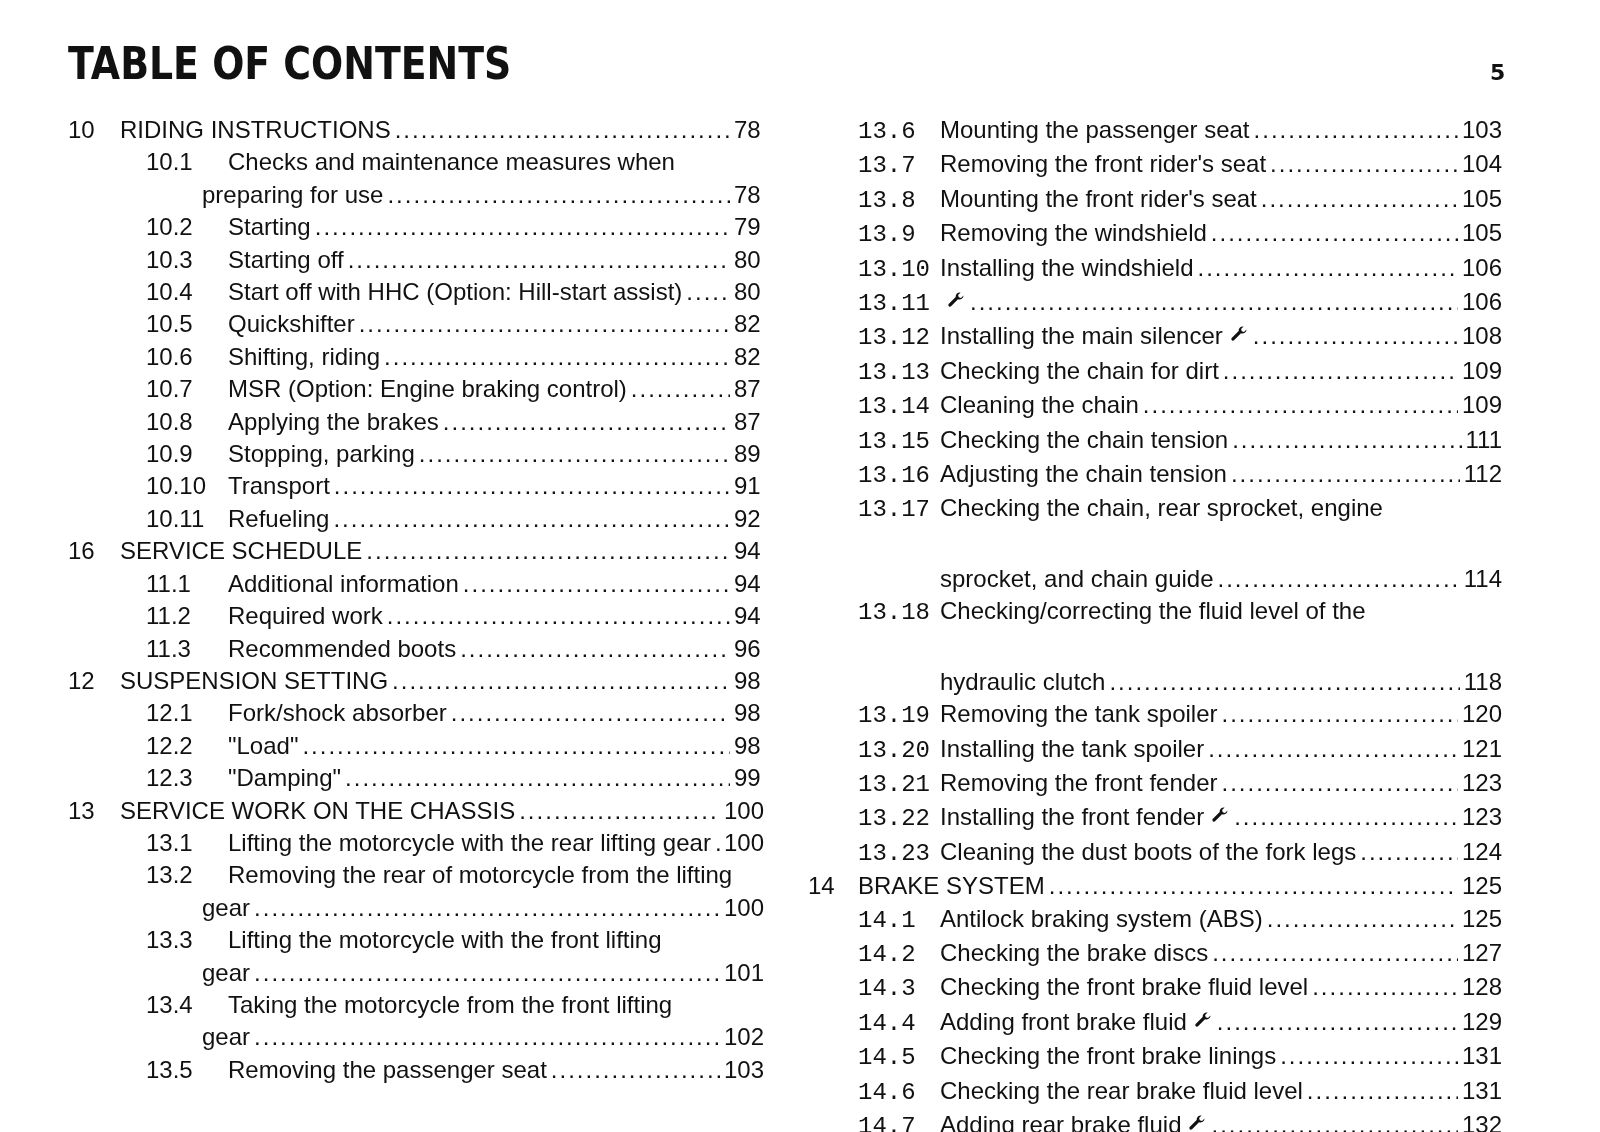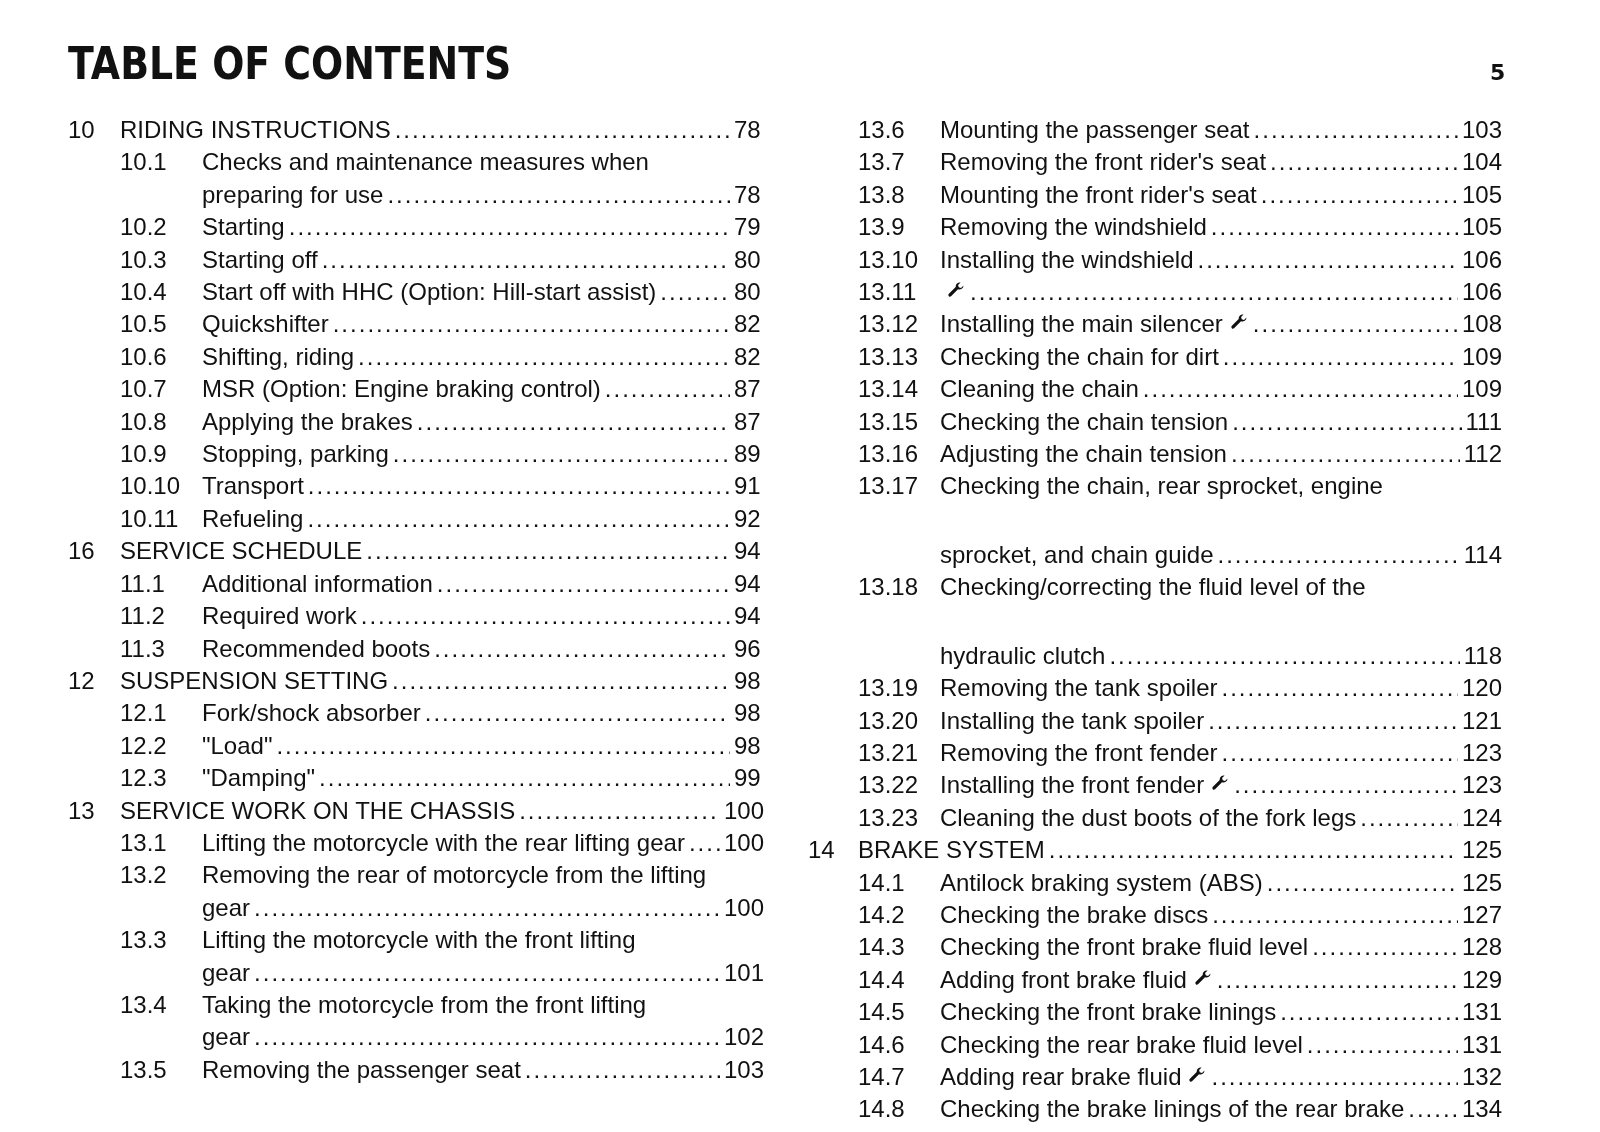--- a/index.html
+++ b/index.html
@@ -6,23 +6,23 @@
   body{width:1600px;height:1132px;position:relative;overflow:hidden;font-family:"Liberation Sans Narrow","Liberation Sans",sans-serif;color:#111;}
   .title{position:absolute;left:68px;top:38px;font-family:"DejaVu Sans",sans-serif;font-weight:bold;font-size:44px;letter-spacing:0px;transform:scaleX(0.86);transform-origin:left top;}
   .pagenum{position:absolute;left:1490px;top:60px;font-family:"DejaVu Sans",sans-serif;font-weight:bold;font-size:22px;}
   .col{position:absolute;top:114px;}
   .col.left{left:68px;width:696px;}
   .col.right{left:808px;width:694px;}
   .entry{position:relative;font-size:24px;line-height:32.4px;}
   .row{display:flex;align-items:baseline;}
   .num{flex:none;}
   .lvl1 .num{width:52px;}
-  .lvl2 .num{width:82px;margin-left:52px;}
+  .lvl2 .num{width:82px;margin-left:78px;}
   .right .lvl1 .num{width:50px;}
-  .right .lvl2 .num{width:82px;margin-left:50px;}
+  .right .lvl2 .num{width:82px;margin-left:50px;font-family:Liberation Mono, monospace;}
   .text{flex:1;display:flex;align-items:baseline;min-width:0;}
   .label{white-space:nowrap;}
   .dots{flex:1;overflow:hidden;white-space:nowrap;margin:0 4px;letter-spacing:2px;}
   .dots::after{content:"....................................................................................................................................................................................";}
   .pg{flex:none;text-align:left;min-width:30px;}
   .cont{padding-left:134px;}
   .right .cont{padding-left:132px;margin-top:36px;}
   .wrench{display:inline-block;width:20px;height:20px;margin-left:6px;vertical-align:-2px;}
 </style>
 </head>

